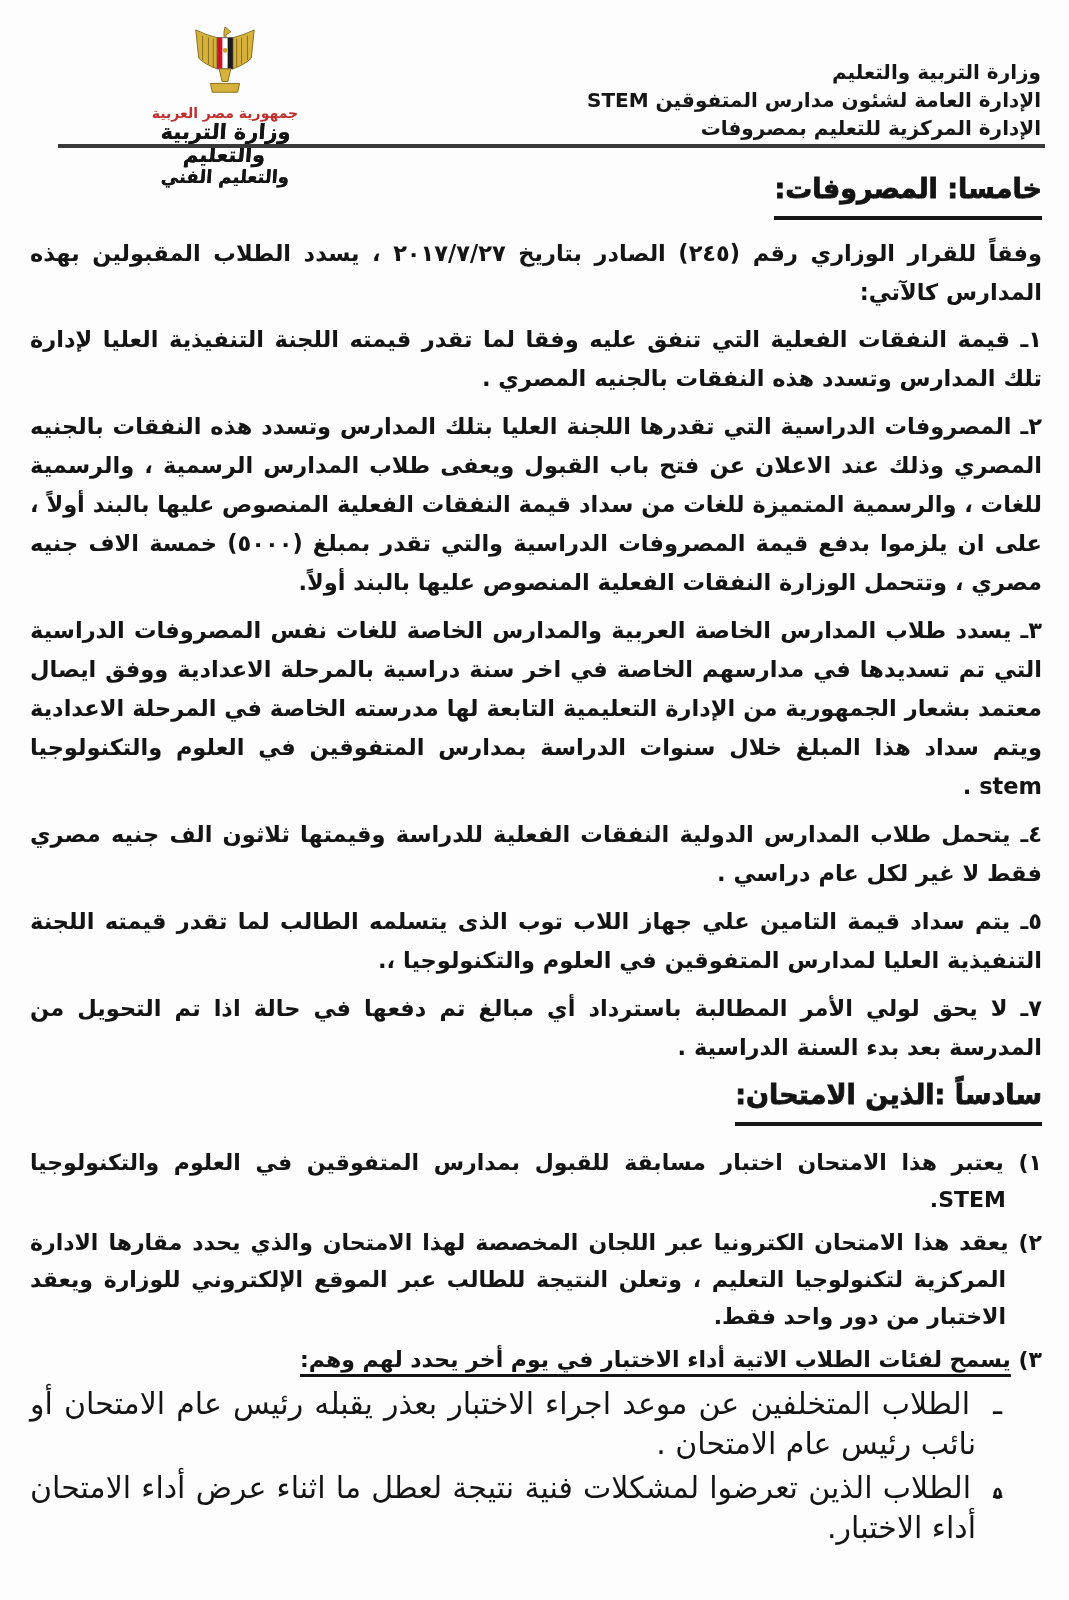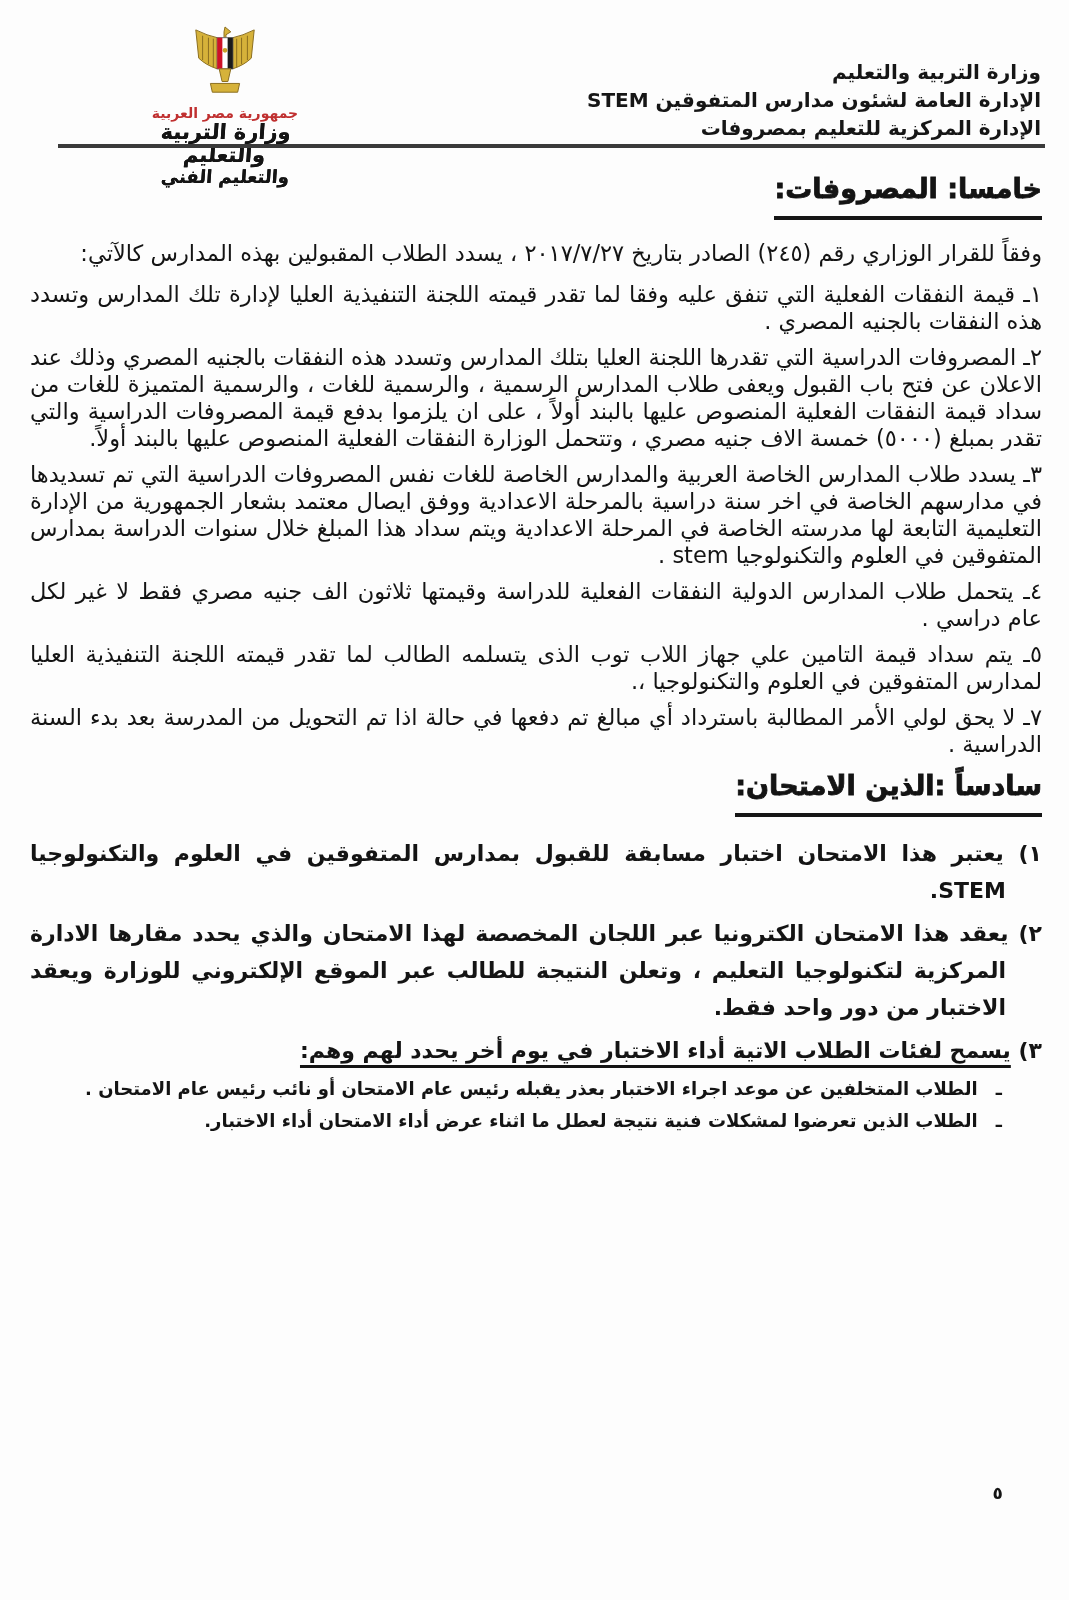--- a/index.html
+++ b/index.html
@@ -17,27 +17,27 @@
   .dept{position:absolute;right:28px;top:58px;text-align:right;direction:rtl;
         font-size:20px;font-weight:bold;line-height:28px;color:#161616;}
   .rule{position:absolute;top:144px;left:58px;right:24px;height:0;border-top:4px solid #3a3a3a;}
   
   .content{padding:24px 27px 0 30px;text-align:justify;}
   .sec-title{
     display:inline-block;font-size:27px;font-weight:bold;line-height:30px;
     -webkit-text-stroke:.8px #111;border-bottom:4px solid #161616;
     padding-bottom:12px;margin:4px 0 14px 0;
   }
-  .para{font-size:22.5px;font-weight:normal;line-height:39px;margin:0 0 8px 0;}
-  .s5-item{font-size:22.5px;font-weight:normal;line-height:27px;margin:0 0 9px 0;}
+  .para{font-size:22.5px;font-weight:bold;line-height:39px;margin:0 0 8px 0;}
+  .s5-item{font-size:22.5px;font-weight:bold;line-height:39px;margin:0 0 9px 0;}
   .s6-item{font-size:22px;font-weight:bold;line-height:37px;margin:4px 0 6px 0;
            padding-right:36px;text-indent:-36px;}
   .s6-num{display:inline-block;text-indent:0;}
   .u-text{text-decoration:underline;text-decoration-thickness:2.5px;text-underline-offset:7px;}
-  .bullet{font-size:18px;font-weight:bold;line-height:28px;margin:0 0 4px 0;
+  .bullet{font-size:30px;font-weight:normal;line-height:40px;margin:0 0 4px 0;
           padding-right:66px;text-indent:-26px;}
   .dash{display:inline-block;text-indent:0;margin-left:12px;}
   .page-num{position:absolute;top:1483px;left:64px;font-size:17px;font-weight:bold;direction:ltr;}
   
   .page-num{left:auto;right:66px;}
 </style>
 </head>
 <body>
 
 <div class="page">

